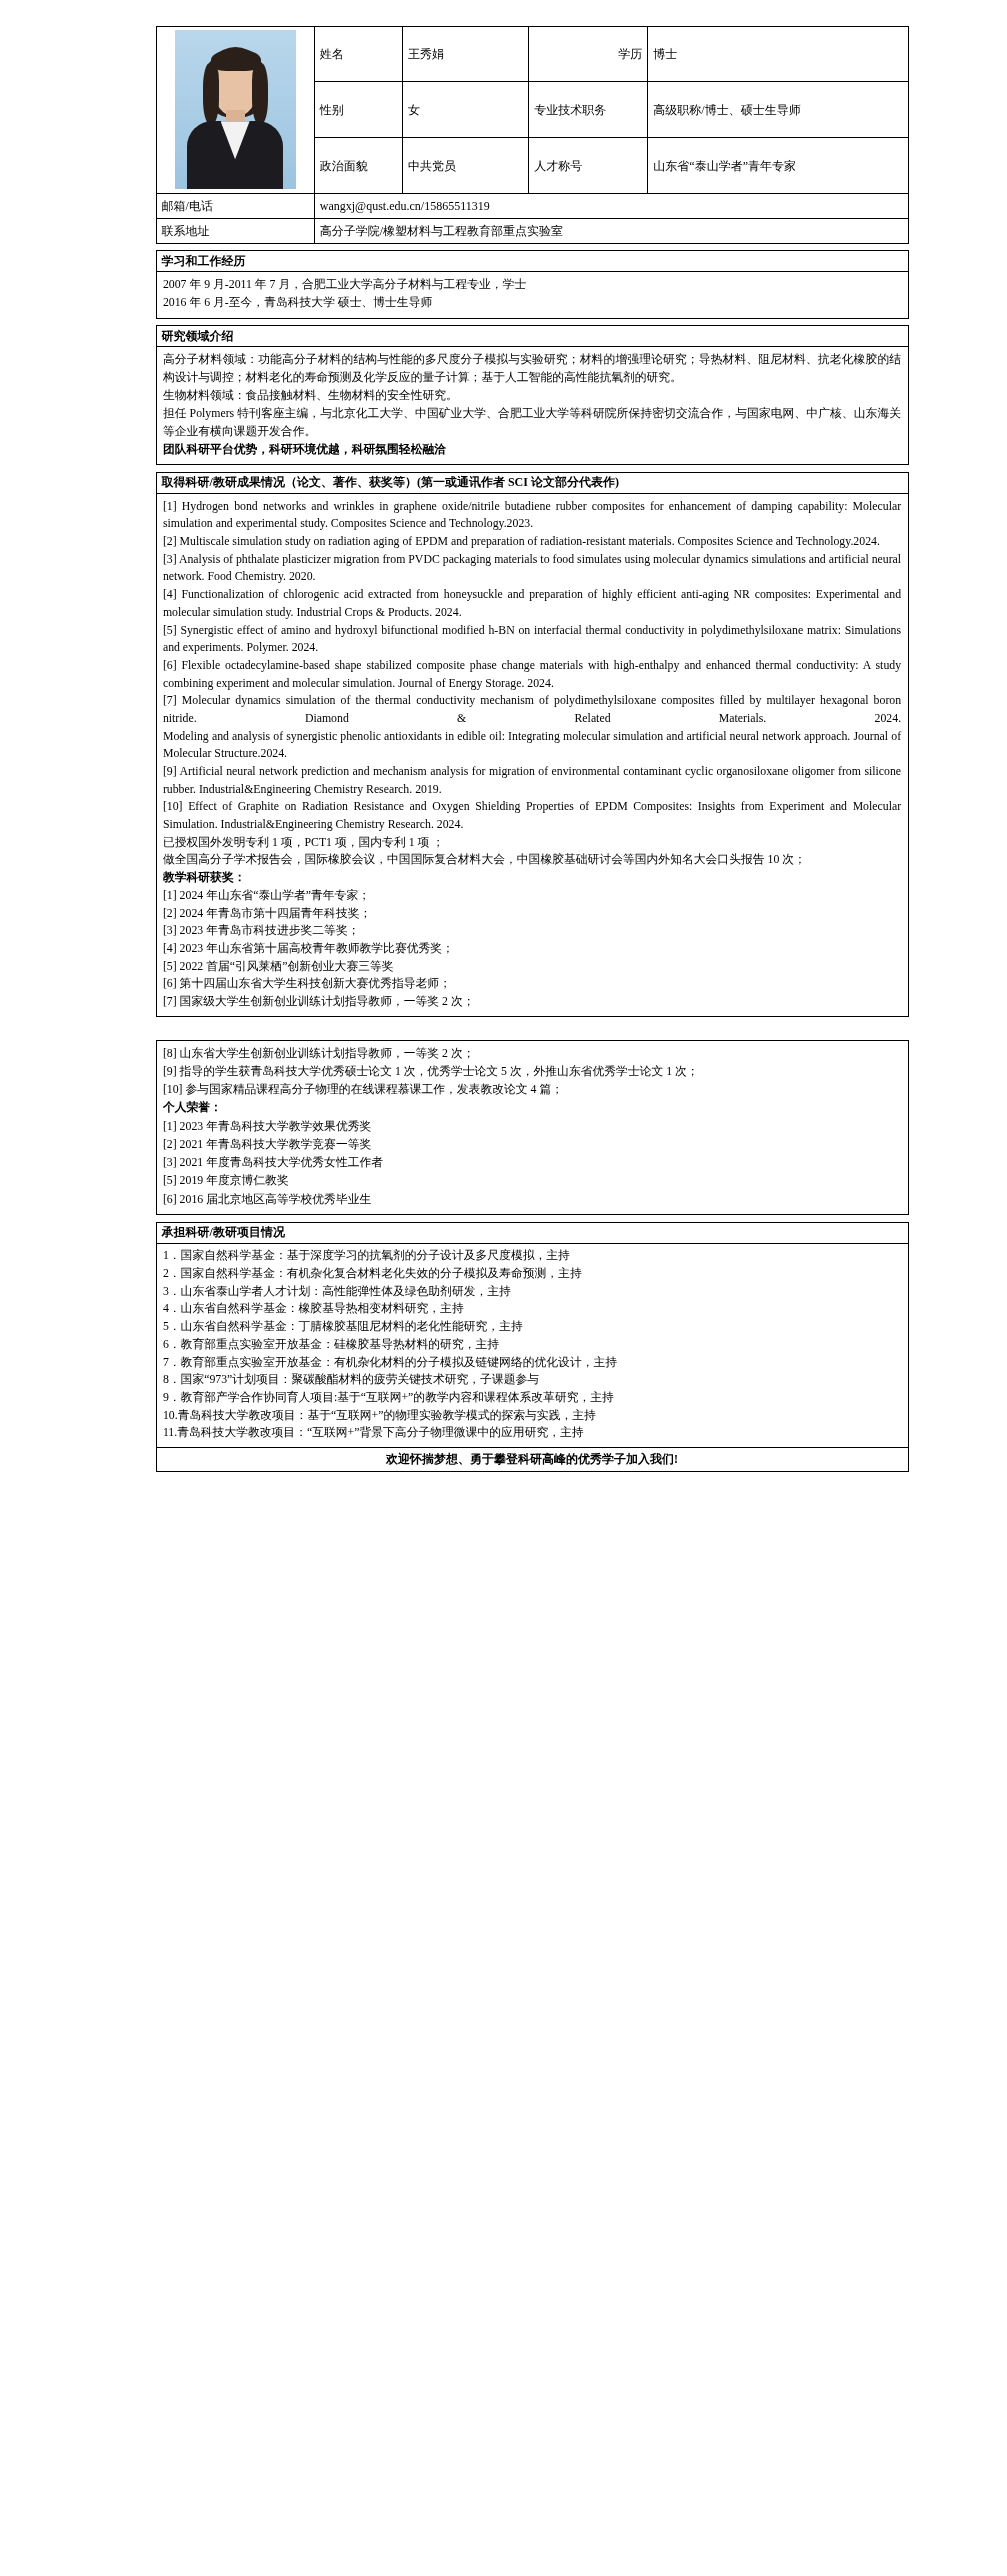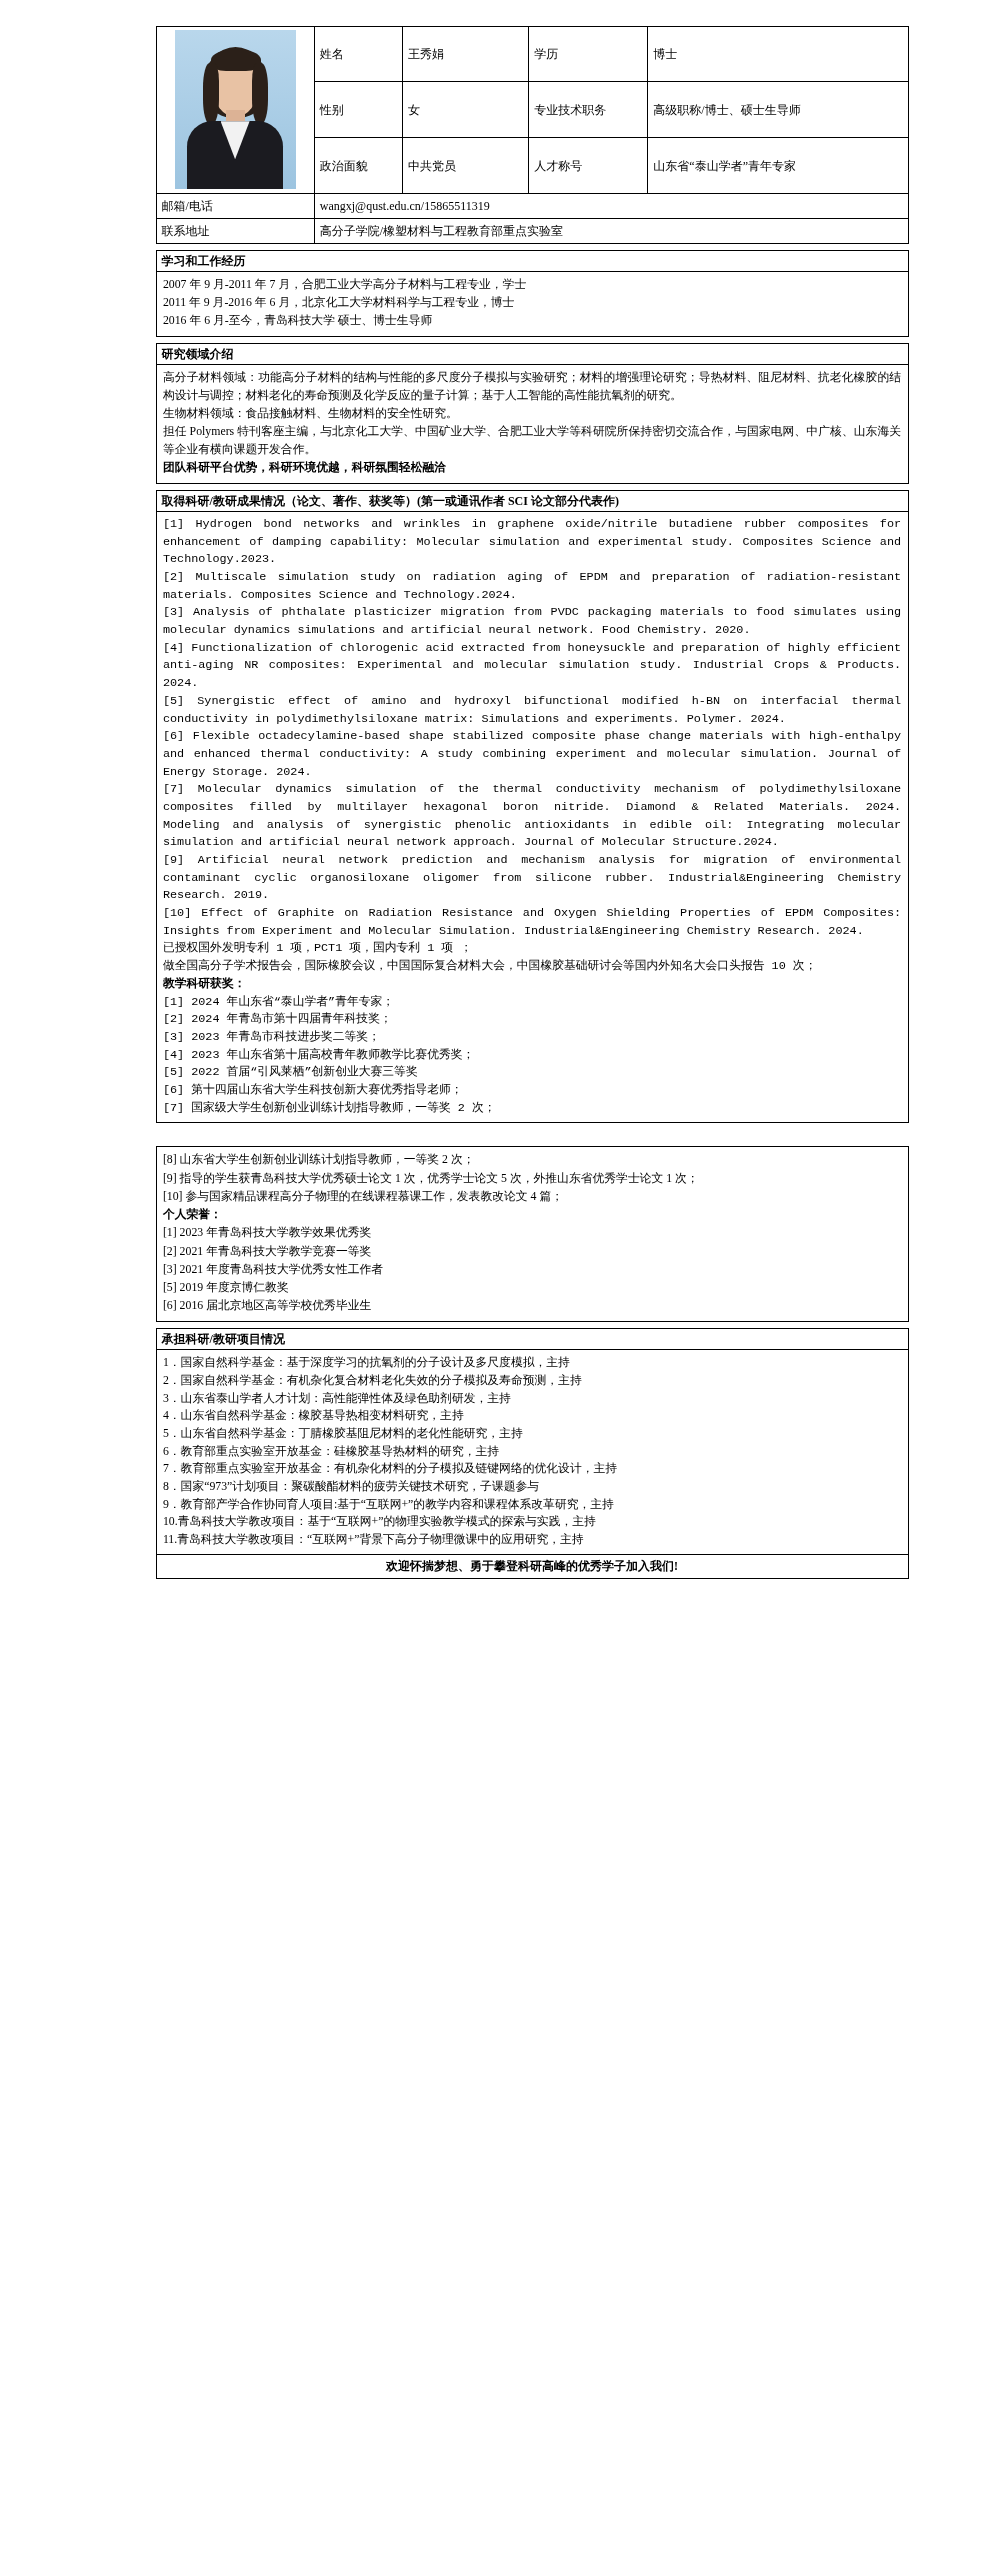--- a/index.html
+++ b/index.html
@@ -99,21 +99,21 @@
   }
   .photo .shirt {
     position: absolute;
     left: 46px; top: 91px;
     width: 29px; height: 38px;
     background: #f2f2f2;
     clip-path: polygon(50% 100%, 0 0, 100% 0);
   }
   .label-cell { width: 77px; }
   .val-cell-1 { width: 115px; border-radius: 21px; }
-  .label-cell-2 { width: 108px; }
+  .label-cell-2 { width: 108px; text-align: right; }
   .outer-box {
     border: 0.6px solid #000;
     margin-top: 6.4px;
   }
   .sec-title {
     font-size: 12px;
     font-weight: bold;
     padding: 2.6px 5.1px 1.9px 5.1px;
     border-bottom: 0.6px solid #000;
     line-height: 1.3;
@@ -132,21 +132,20 @@
     font-weight: bold;
   }
   .bold-head {
     font-weight: bold;
     margin-top: 4.5px;
     margin-bottom: 1.3px;
   }
   .pub p {
     margin: 0;
     text-align: justify;
-    font-family: Liberation Mono, monospace;
   }
   .just-between {
     text-align: justify;
     text-align-last: justify;
   }
   .footer-line {
     text-align: center;
     font-weight: bold;
     font-size: 12px;
     padding: 3.2px 0 3.2px 0;
@@ -201,21 +200,20 @@
         <td class="label-cell">联系地址</td>
         <td colspan="4">高分子学院/橡塑材料与工程教育部重点实验室</td>
       </tr>
     </tbody>
       </table>
 
     <div class="outer-box">
       <div class="sec-title">学习和工作经历</div>
       <div class="sec-body">
         <p>2007 年 9 月-2011 年 7 月，合肥工业大学高分子材料与工程专业，学士</p>
-        <p>2011 年 9 月-2016 年 6 月，北京化工大学材料科学与工程专业，博士</p>
         <p>2016 年 6 月-至今，青岛科技大学 硕士、博士生导师</p>
       </div>
     </div>
 
     <div class="outer-box">
       <div class="sec-title">研究领域介绍</div>
       <div class="sec-body">
         <p>高分子材料领域：功能高分子材料的结构与性能的多尺度分子模拟与实验研究；材料的增强理论研究；导热材料、阻尼材料、抗老化橡胶的结构设计与调控；材料老化的寿命预测及化学反应的量子计算；基于人工智能的高性能抗氧剂的研究。</p>
         <p>生物材料领域：食品接触材料、生物材料的安全性研究。</p>
         <p>担任 Polymers 特刊客座主编，与北京化工大学、中国矿业大学、合肥工业大学等科研院所保持密切交流合作，与国家电网、中广核、山东海关等企业有横向课题开发合作。</p>

